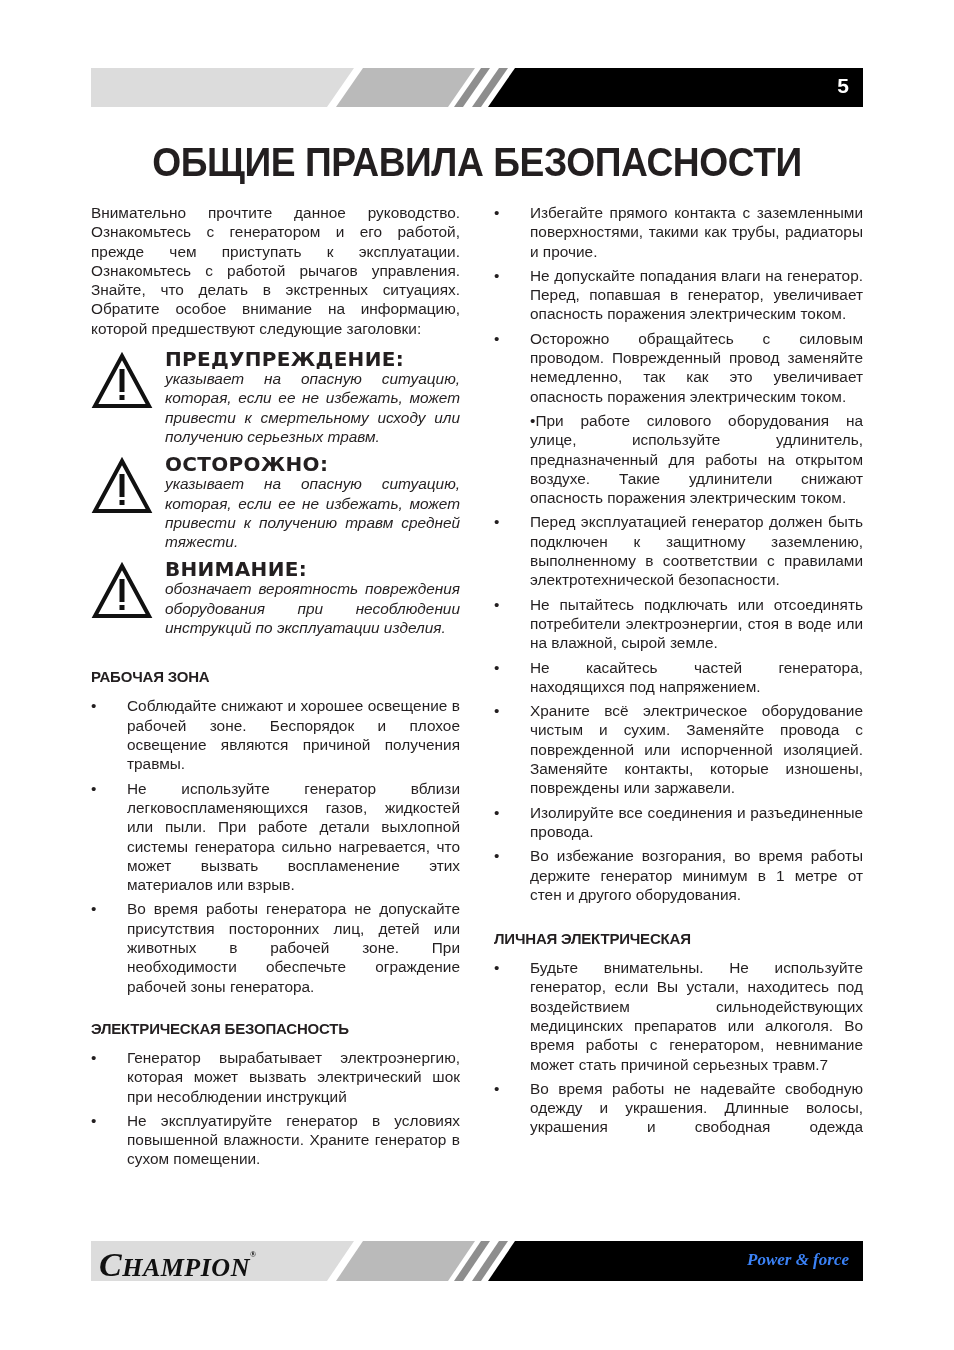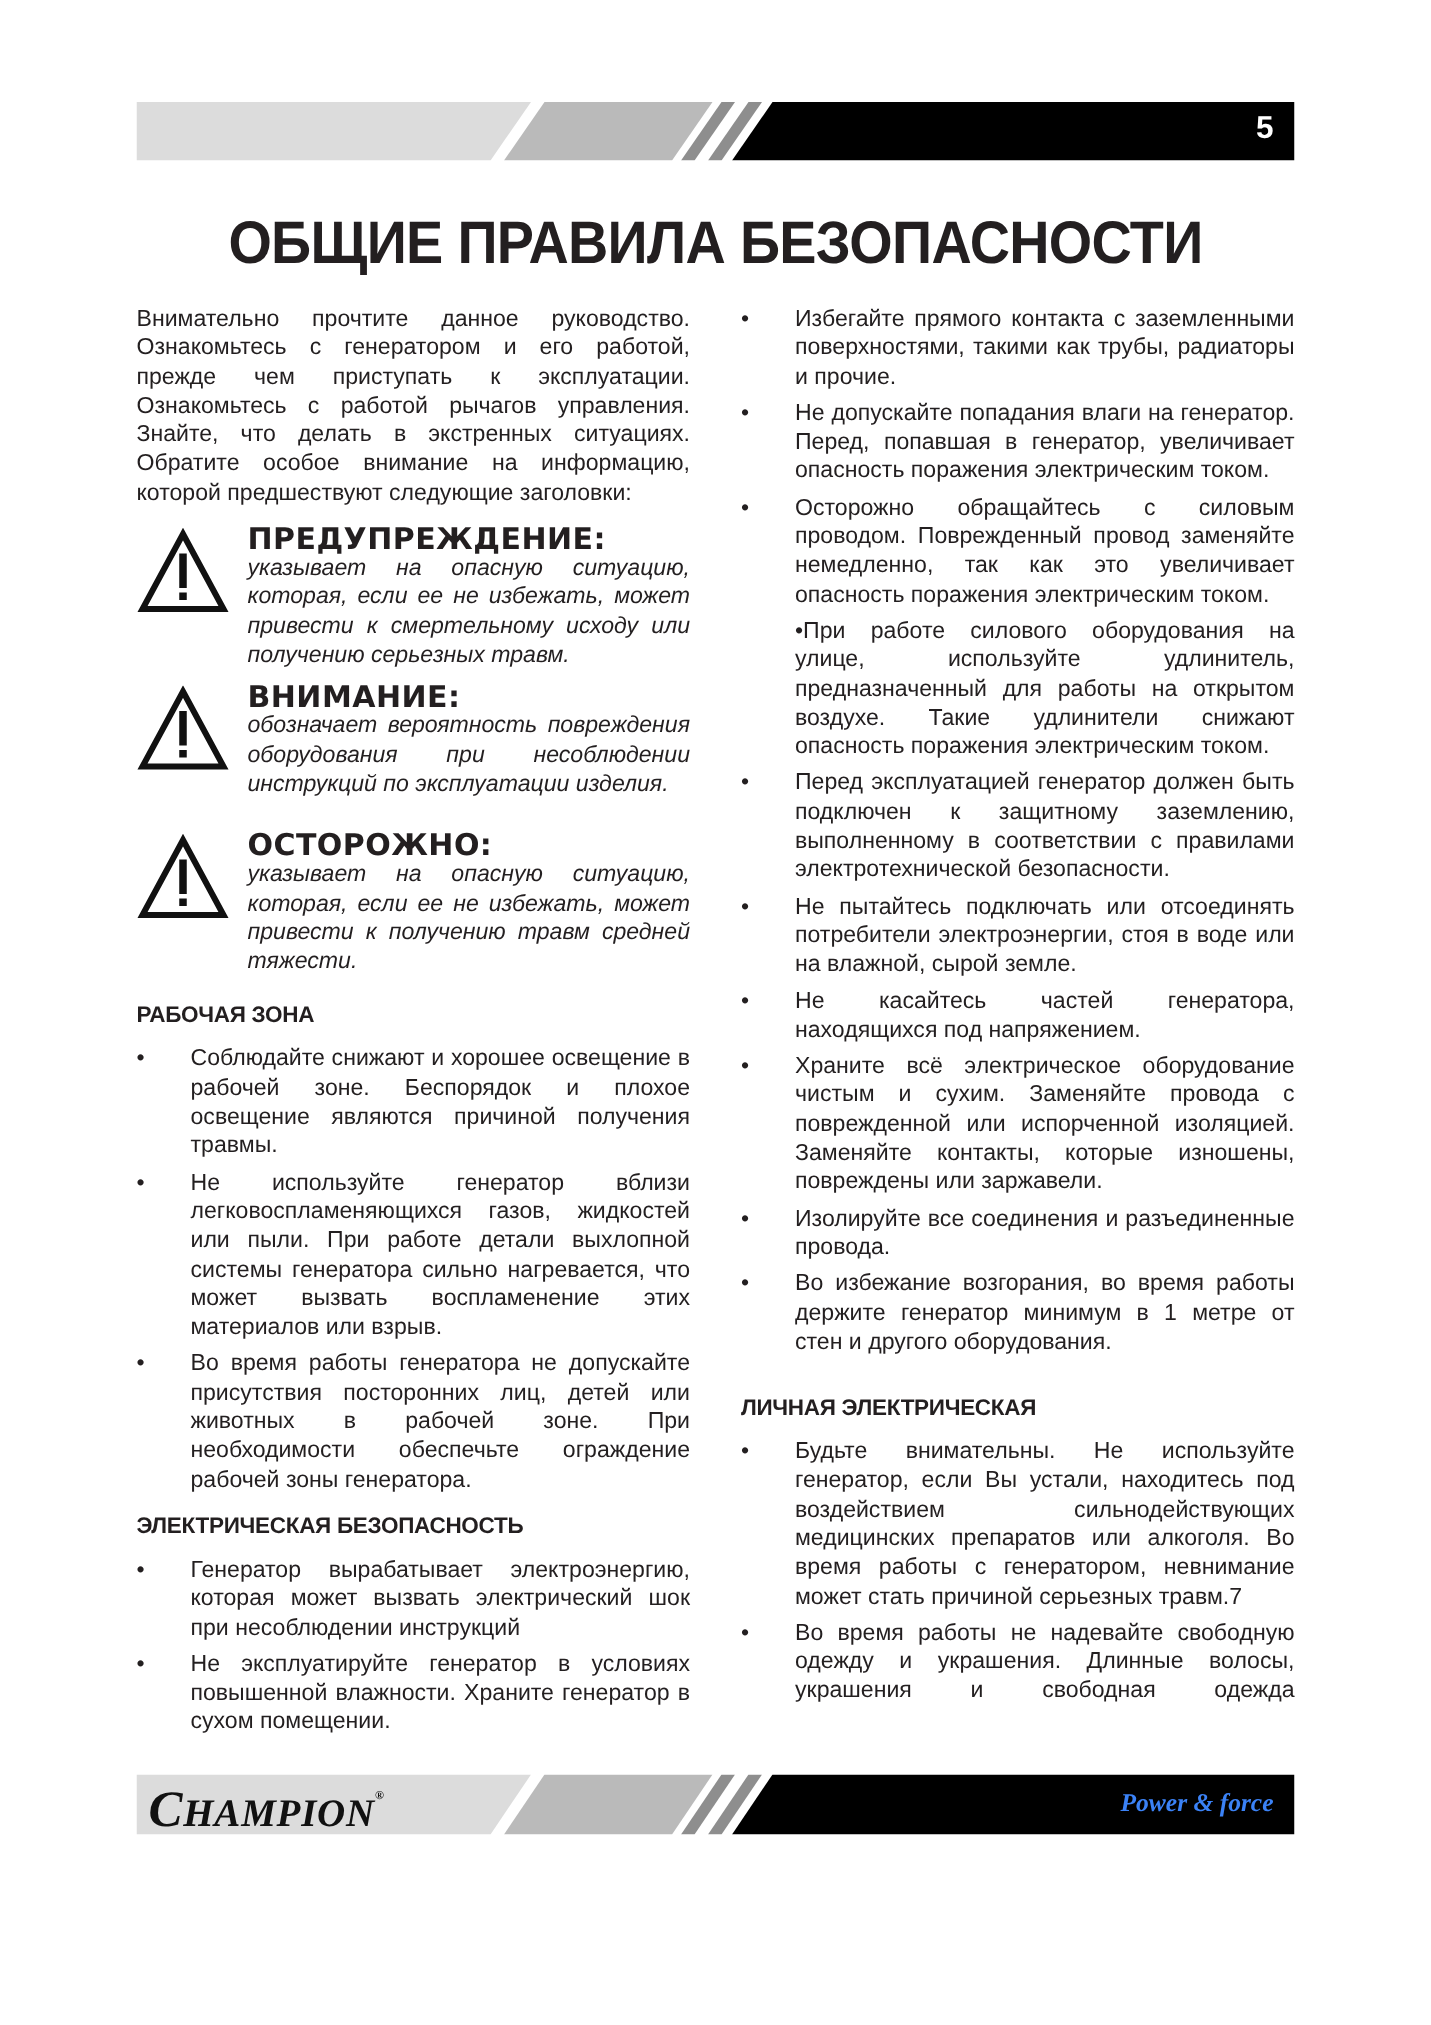--- a/index.html
+++ b/index.html
@@ -1,21 +1,21 @@
 <!DOCTYPE html>
 <html><head>
 <meta charset="utf-8">
 <style>
   html, body { margin:0; padding:0; background:#ffffff; }
   body { width:954px; height:1350px; position:relative; overflow:hidden;
          font-family:"Liberation Sans", sans-serif; color:#231f20; }
   .band { position:absolute; left:91px; width:772px; }
   .band svg { display:block; }
   #header-band { top:68px; height:39px; }
-  #footer-band { top:1183px; height:40px; }
+  #footer-band { top:1241px; height:40px; }
   .page-number { position:absolute; right:14px; top:6px; color:#fff; font-weight:bold;
                  font-size:21px; font-family:"Liberation Sans Narrow","Liberation Sans",sans-serif; }
   .brand { position:absolute; left:8px; top:5px; font-family:"Liberation Serif", serif;
            font-weight:bold; font-style:italic; font-size:26px; color:#111; letter-spacing:0.5px; }
   .brand .cap { font-size:34px; }
   .brand sup { font-size:8px; vertical-align:top; position:relative; top:4px; }
   .slogan { position:absolute; right:14px; top:9px; color:#3b82f6; font-family:"Liberation Serif", serif;
             font-weight:bold; font-style:italic; font-size:17px; }
   h1 { position:absolute; left:0; width:954px; top:140px; margin:0; text-align:center;
        font-size:40px; font-weight:bold; letter-spacing:-0.5px; transform:scaleX(0.93); }
@@ -63,42 +63,42 @@
     <div class="notice-title">ПРЕДУПРЕЖДЕНИЕ:</div>
     <div class="notice-text">указывает на опасную ситуацию, которая, если ее не избежать, может привести к смертельному исходу или получению серьезных травм.</div>
   </div>
 
   <div class="notice">
     <svg class="tri" viewBox="0 0 62 58">
       <polygon points="31,4 58,54 4,54" fill="none" stroke="#111" stroke-width="4"></polygon>
       <rect x="28.5" y="17" width="5" height="23" fill="#111"></rect>
       <rect x="28.5" y="43" width="5" height="5" fill="#111"></rect>
     </svg>
-    <div class="notice-title">ВНИМАНИЕ:</div>
-    <div class="notice-text">обозначает вероятность повреждения оборудования при несоблюдении инструкций по эксплуатации изделия.</div>
+    <div class="notice-title">ОСТОРОЖНО:</div>
+    <div class="notice-text">указывает на опасную ситуацию, которая, если ее не избежать, может привести к получению травм средней тяжести.</div>
   </div>
 
   <div class="notice">
     <svg class="tri" viewBox="0 0 62 58">
       <polygon points="31,4 58,54 4,54" fill="none" stroke="#111" stroke-width="4"></polygon>
       <rect x="28.5" y="17" width="5" height="23" fill="#111"></rect>
       <rect x="28.5" y="43" width="5" height="5" fill="#111"></rect>
     </svg>
-    <div class="notice-title">ОСТОРОЖНО:</div>
-    <div class="notice-text">указывает на опасную ситуацию, которая, если ее не избежать, может привести к получению травм средней тяжести.</div>
+    <div class="notice-title">ВНИМАНИЕ:</div>
+    <div class="notice-text">обозначает вероятность повреждения оборудования при несоблюдении инструкций по эксплуатации изделия.</div>
   </div>
 
   <h2>РАБОЧАЯ ЗОНА</h2>
   <ul>
     <li><span class="bullet">•</span><span>Соблюдайте снижают и хорошее освещение в рабочей зоне. Беспорядок и плохое освещение являются причиной получения травмы.</span></li>
     <li><span class="bullet">•</span><span>Не используйте генератор вблизи легковоспламеняющихся газов, жидкостей или пыли. При работе детали выхлопной системы генератора сильно нагревается, что может вызвать воспламенение этих материалов или взрыв.</span></li>
     <li><span class="bullet">•</span><span>Во время работы генератора не допускайте присутствия посторонних лиц, детей или животных в рабочей зоне. При необходимости обеспечьте ограждение рабочей зоны генератора.</span></li>
   </ul>
 
-  <h2 style="margin-top:11px">ЭЛЕКТРИЧЕСКАЯ БЕЗОПАСНОСТЬ</h2>
+  <h2 style="margin-top:22px">ЭЛЕКТРИЧЕСКАЯ БЕЗОПАСНОСТЬ</h2>
   <ul>
     <li><span class="bullet">•</span><span>Генератор вырабатывает электроэнергию, которая может вызвать электрический шок при несоблюдении инструкций</span></li>
     <li><span class="bullet">•</span><span>Не эксплуатируйте генератор в условиях повышенной влажности. Храните генератор в сухом помещении.</span></li>
   </ul>
 </div>
 
 <div class="col" id="col-right">
   <ul>
     <li><span class="bullet">•</span><span>Избегайте прямого контакта с заземленными поверхностями, такими как трубы, радиаторы и прочие.</span></li>
     <li><span class="bullet">•</span><span>Не допускайте попадания влаги на генератор. Перед, попавшая в генератор, увеличивает опасность поражения электрическим током.</span></li>

